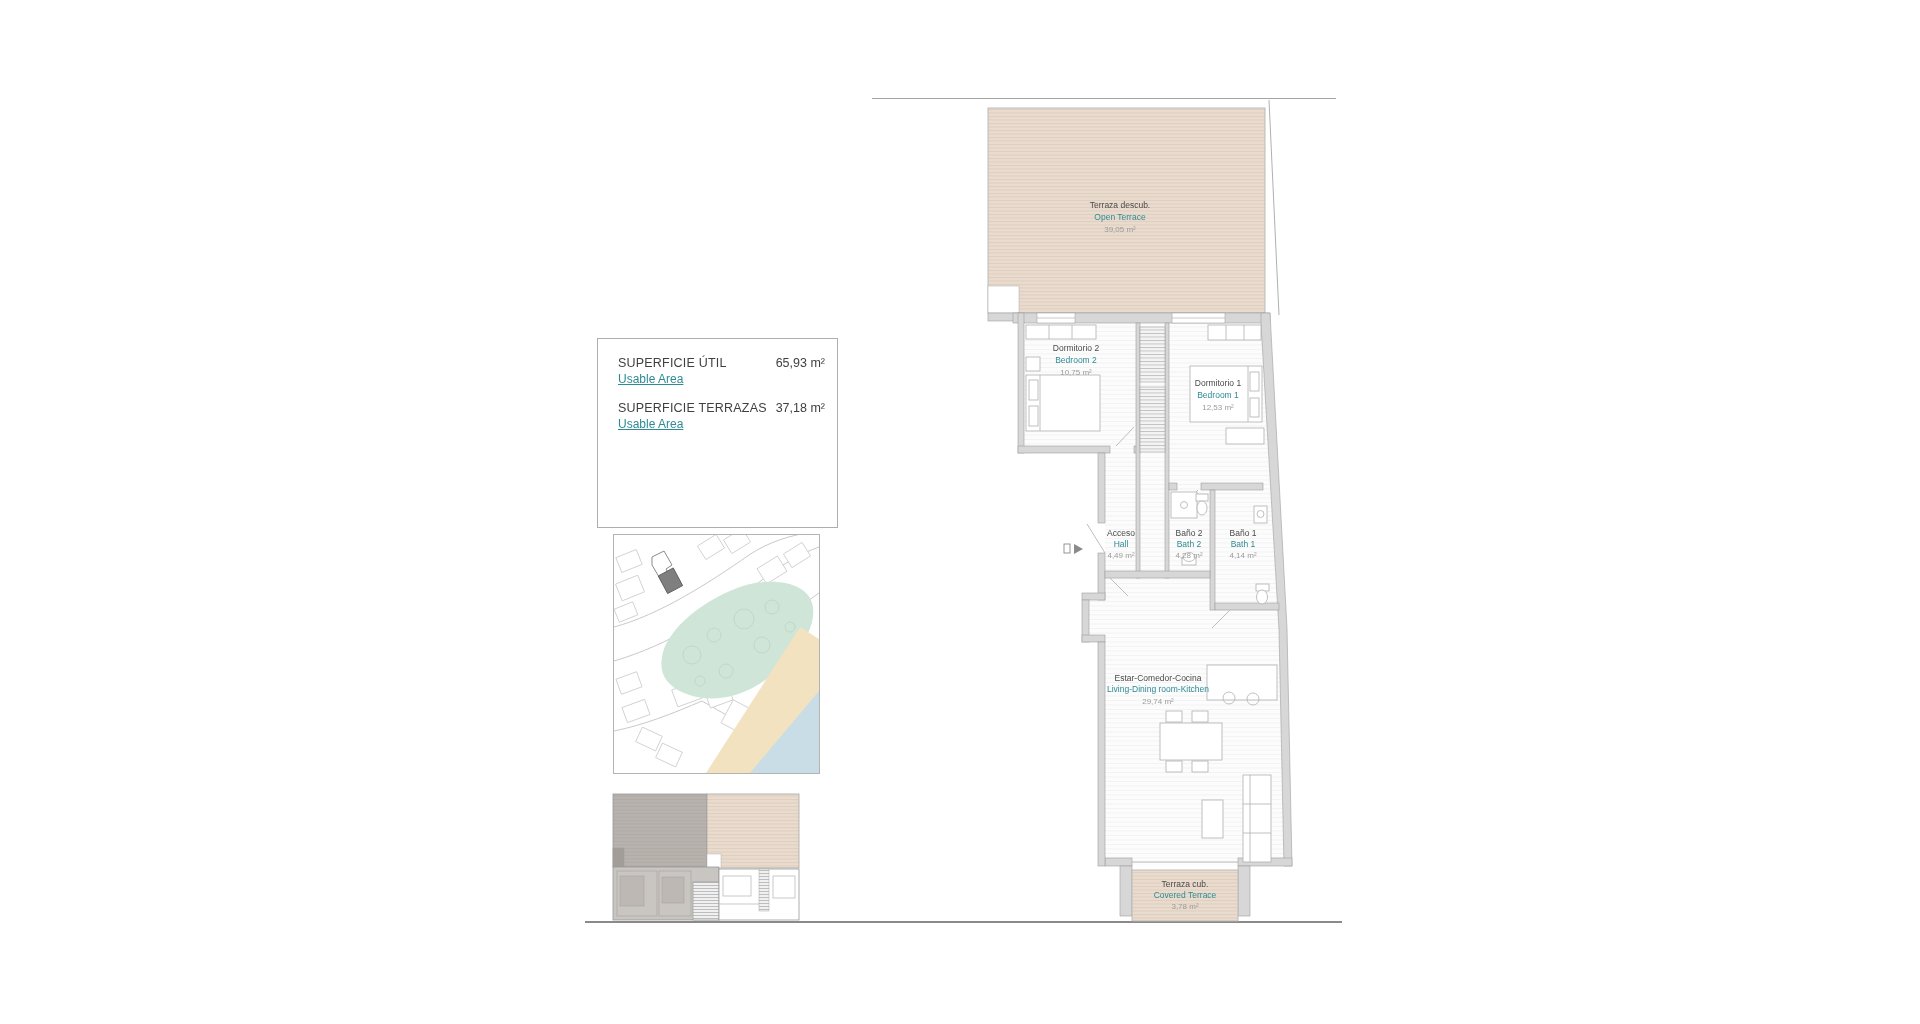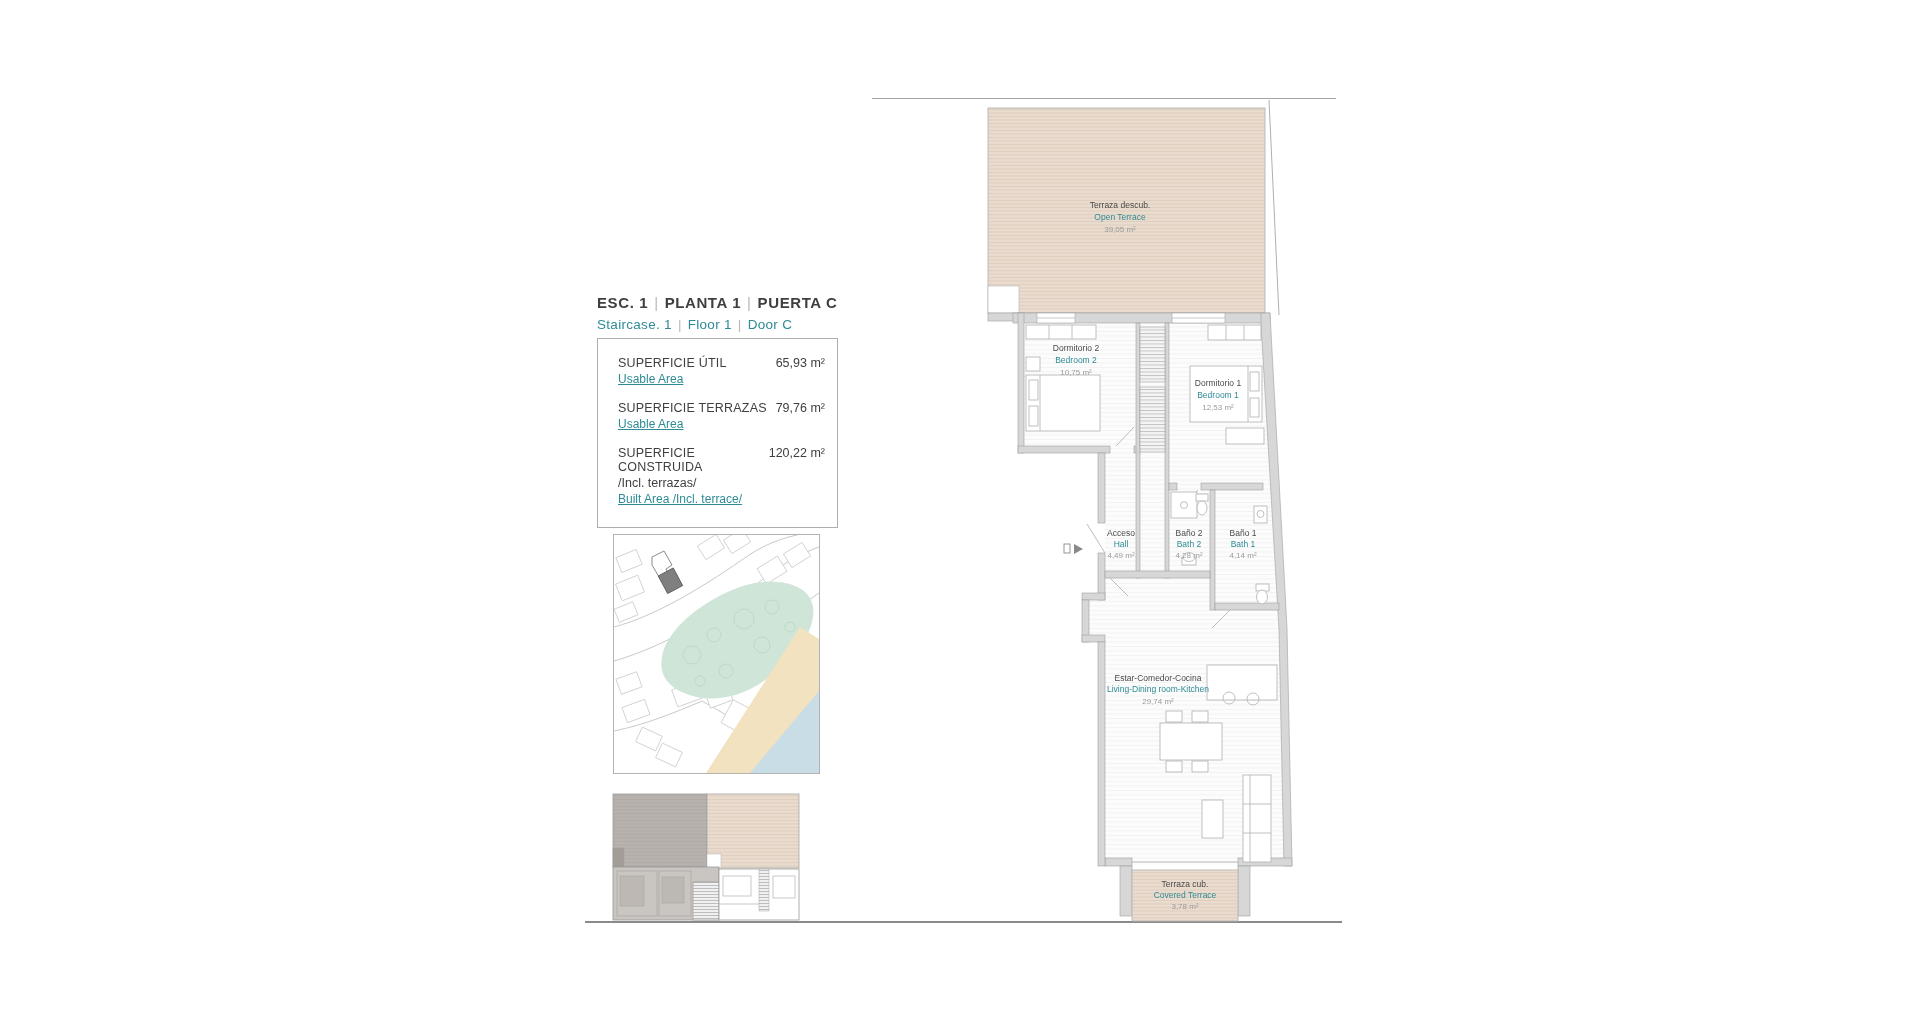--- a/index.html
+++ b/index.html
@@ -32,51 +32,35 @@
   .wall{fill:#d7d7d7;stroke:#9f9f9f;stroke-width:.6;}
   .furn{fill:#ffffff;stroke:#b0b0b0;stroke-width:.8;}
   .furnline{stroke:#b0b0b0;stroke-width:.8;fill:none;}
   .door{stroke:#b5b5b5;stroke-width:.9;}
 </style>
 </head>
 <body>
 
 <div id="stage">
 
-  <div class="plan-ref">
-    <div class="es">
-      <span>ESC. 1</span><span class="sep">|</span><span>PLANTA 1</span><span class="sep">|</span><span>PUERTA C</span>
-    </div>
-    <div class="en">
-      <span>Staircase. 1</span><span class="sep">|</span><span>Floor 1</span><span class="sep">|</span><span>Door C</span>
-    </div>
-  </div>
 
   <div class="area-box">
     <div class="area-row">
       <div class="line1">
         <span class="lbl">SUPERFICIE ÚTIL</span>
         <span class="val">65,93 m²</span>
       </div>
       <div class="sub">Usable Area</div>
     </div>
     <div class="area-row">
       <div class="line1">
         <span class="lbl">SUPERFICIE TERRAZAS</span>
-        <span class="val">79,76 m²</span>
+        <span class="val">37,18 m²</span>
       </div>
       <div class="sub">Usable Area</div>
-    </div>
-    <div class="area-row">
-      <div class="line1">
-        <span class="lbl">SUPERFICIE CONSTRUIDA</span>
-        <span class="val">120,22 m²</span>
-      </div>
-      <div class="note">/Incl. terrazas/</div>
-      <div class="sub">Built Area /Incl. terrace/</div>
     </div>
   </div>
 
   <div class="map-frame">
     <svg width="205" height="238" viewBox="0 0 205 238">
 
       <g stroke="#c9c9c9" stroke-width="1" fill="none">
         <path d="M0,92 C45,80 95,48 135,20 C155,7 175,0 205,-4"></path>
         <path d="M0,126 C55,110 105,78 148,45 C170,28 188,18 205,12"></path>
         <path d="M0,196 C30,190 60,178 88,166"></path>

